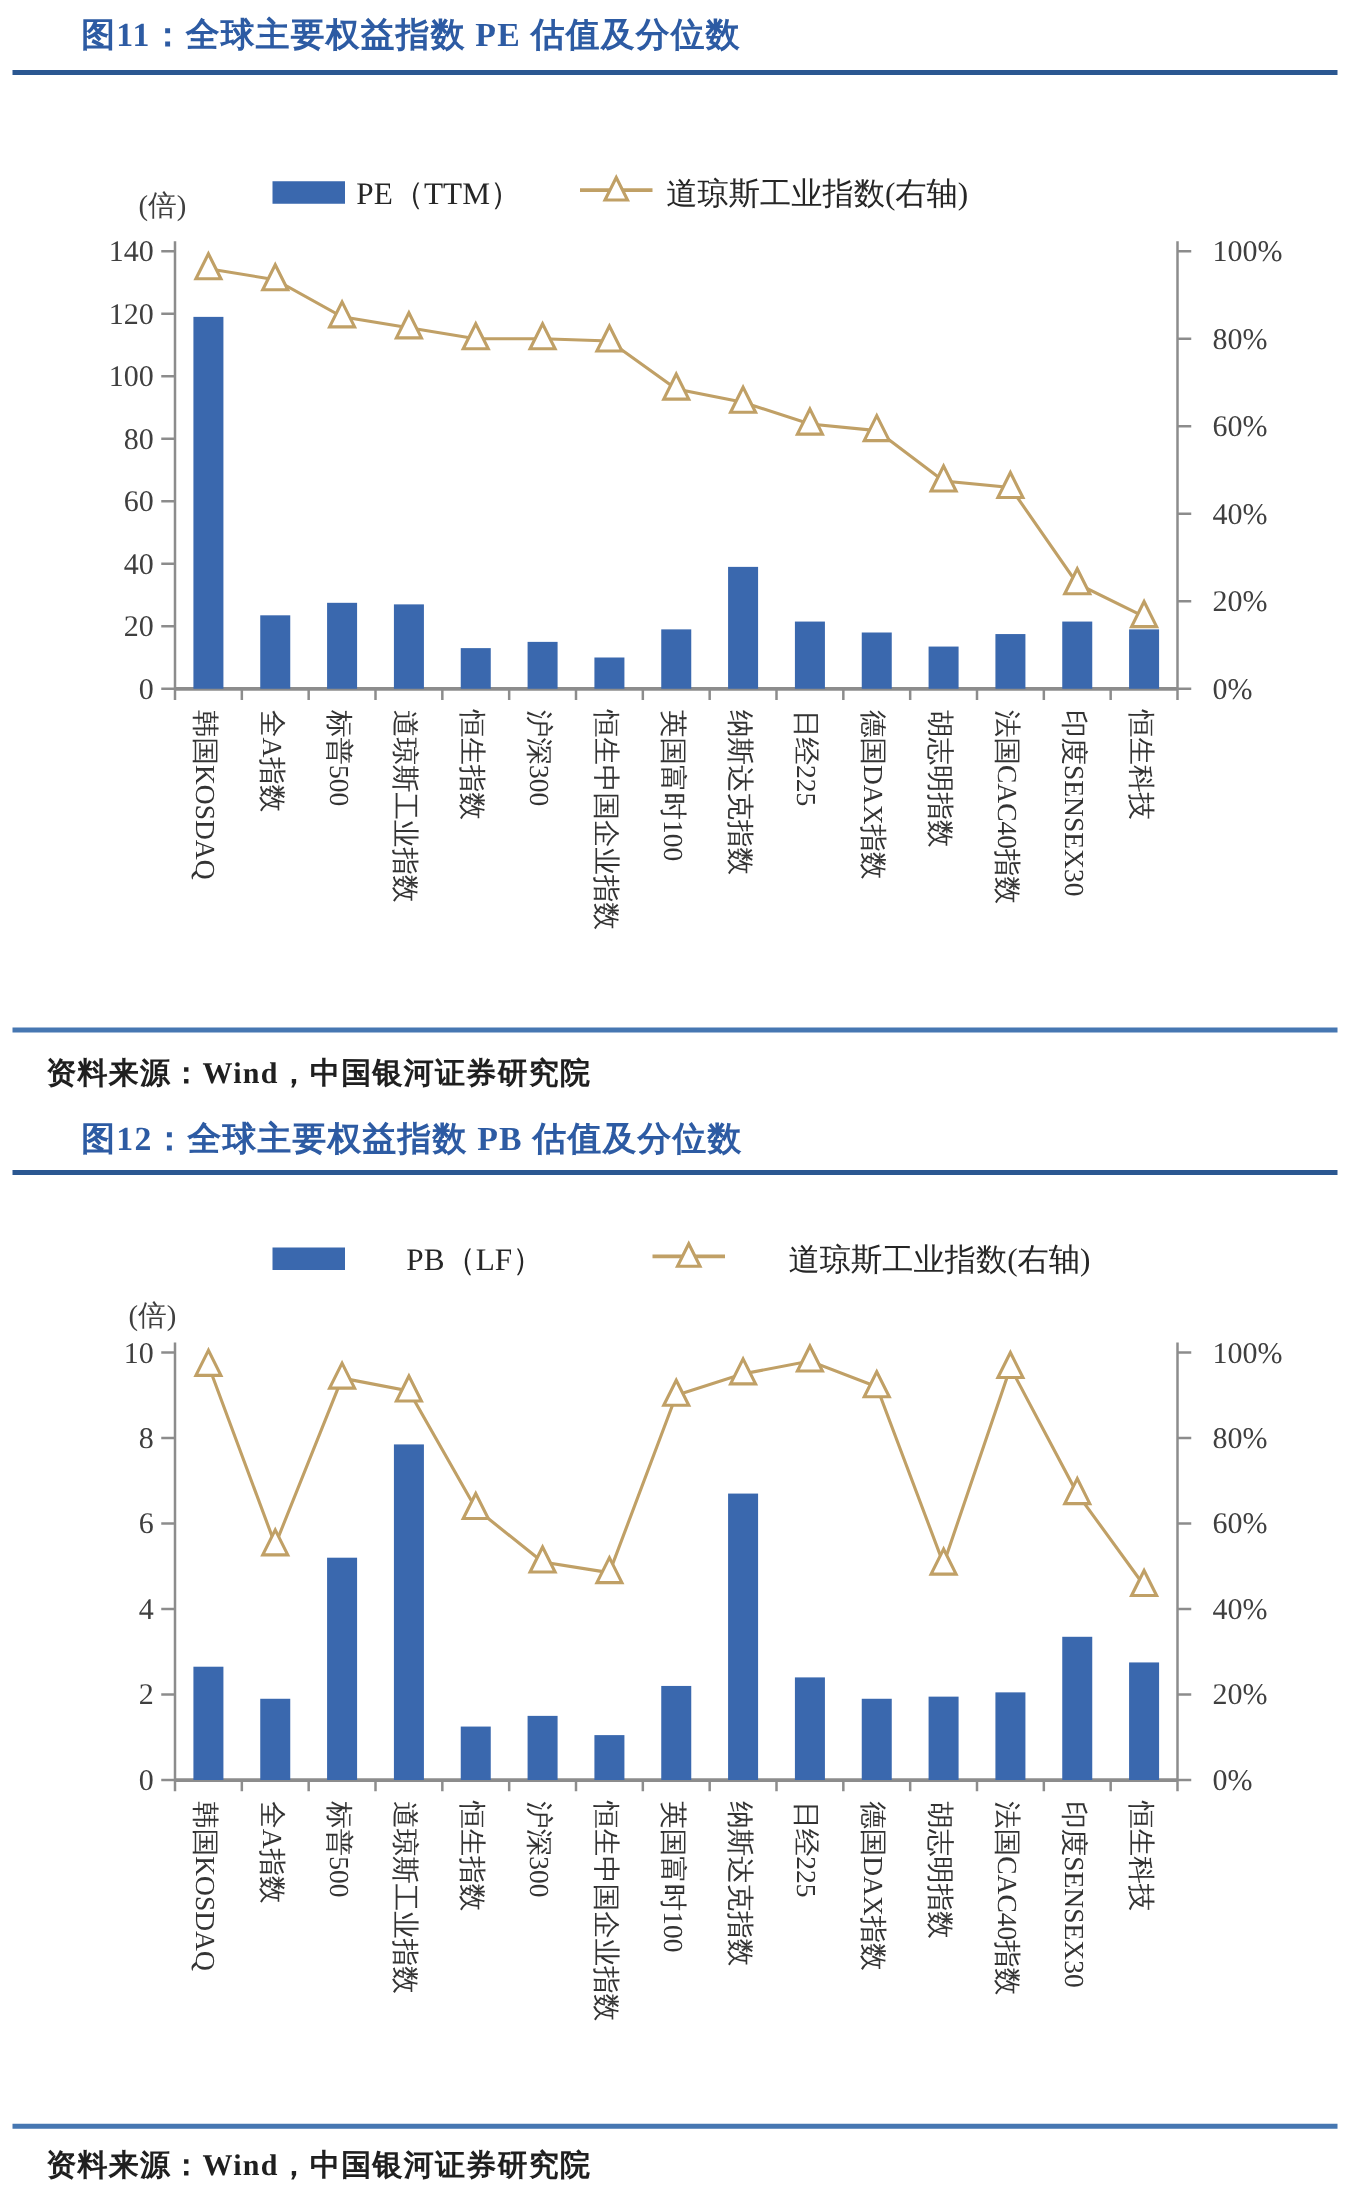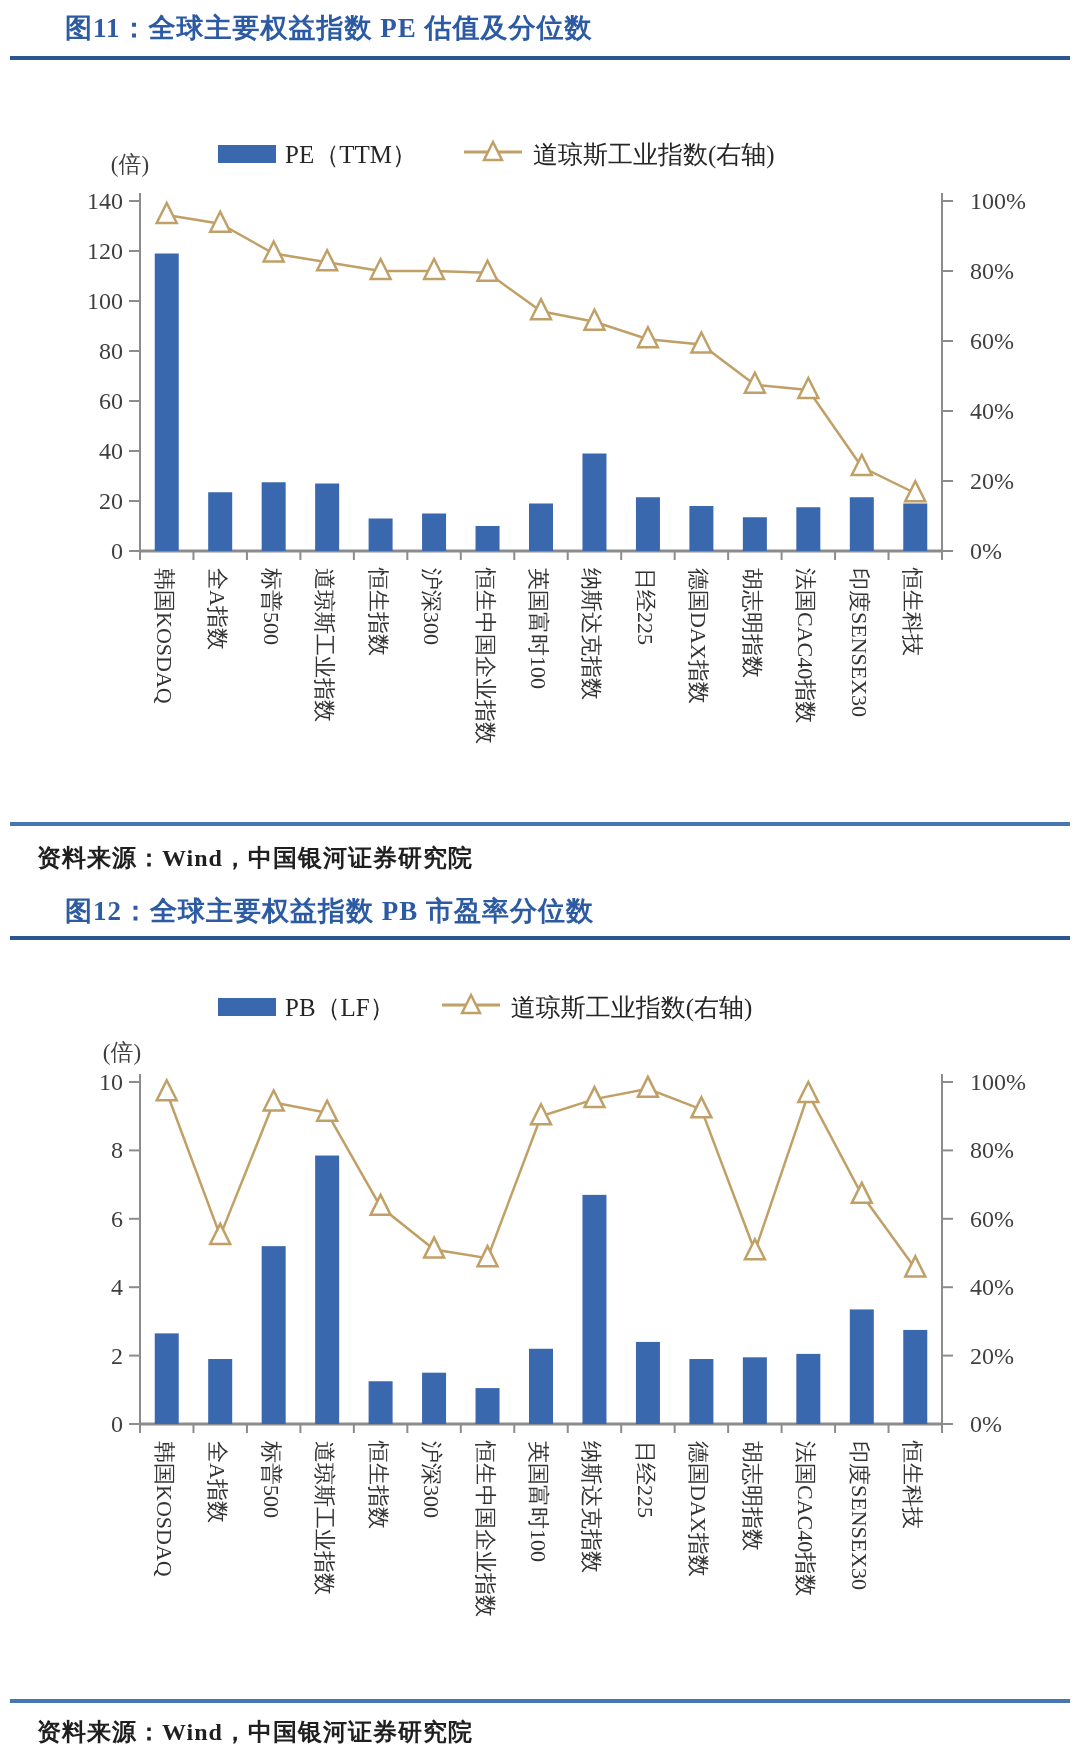--- a/index.html
+++ b/index.html
@@ -140,24 +140,24 @@
       <text transform="translate(691.4 568) rotate(90)" font-size="22" fill="#333333" text-anchor="start">德国DAX指数</text>
       <text transform="translate(744.8666666666667 568) rotate(90)" font-size="22" fill="#333333" text-anchor="start">胡志明指数</text>
       <text transform="translate(798.3333333333334 568) rotate(90)" font-size="22" fill="#333333" text-anchor="start">法国CAC40指数</text>
       <text transform="translate(851.8000000000001 568) rotate(90)" font-size="22" fill="#333333" text-anchor="start">印度SENSEX30</text>
       <text transform="translate(905.2666666666667 568) rotate(90)" font-size="22" fill="#333333" text-anchor="start">恒生科技</text>
     </svg>
 
   <div class="rule rule-light" style="top: 822px; background: rgb(70, 119, 178);"></div>
   <div class="source-line" style="top:842px;">资料来源：Wind，中国银河证券研究院</div>
 
-  <div class="fig-title" style="top: 893px; color: rgb(45, 91, 163);">图12：全球主要权益指数 PB 市盈率分位数</div>
+  <div class="fig-title" style="top: 893px; color: rgb(45, 91, 163);">图12：全球主要权益指数 PB 估值及分位数</div>
   <div class="rule rule-dark" style="top: 936px; background: rgb(43, 87, 145);"></div>
 
-  <div class="legend" style="top:992px;">
+  <div class="legend" style="top:992px;gap:40px;">
     <span class="swatch-bar" style="background: rgb(58, 104, 174);"></span>
     <span class="lg-text">PB（LF）</span>
     <span class="line-swatch">
       <svg width="60" height="26">
         <line x1="1" y1="13" x2="59" y2="13" stroke="#C0A066" stroke-width="3"></line>
         <polygon points="30,3 21,21 39,21" fill="#FFFFFF" stroke="#C0A066" stroke-width="2.5"></polygon>
       </svg>
     </span>
     <span class="lg-text">道琼斯工业指数(右轴)</span>
   </div>

